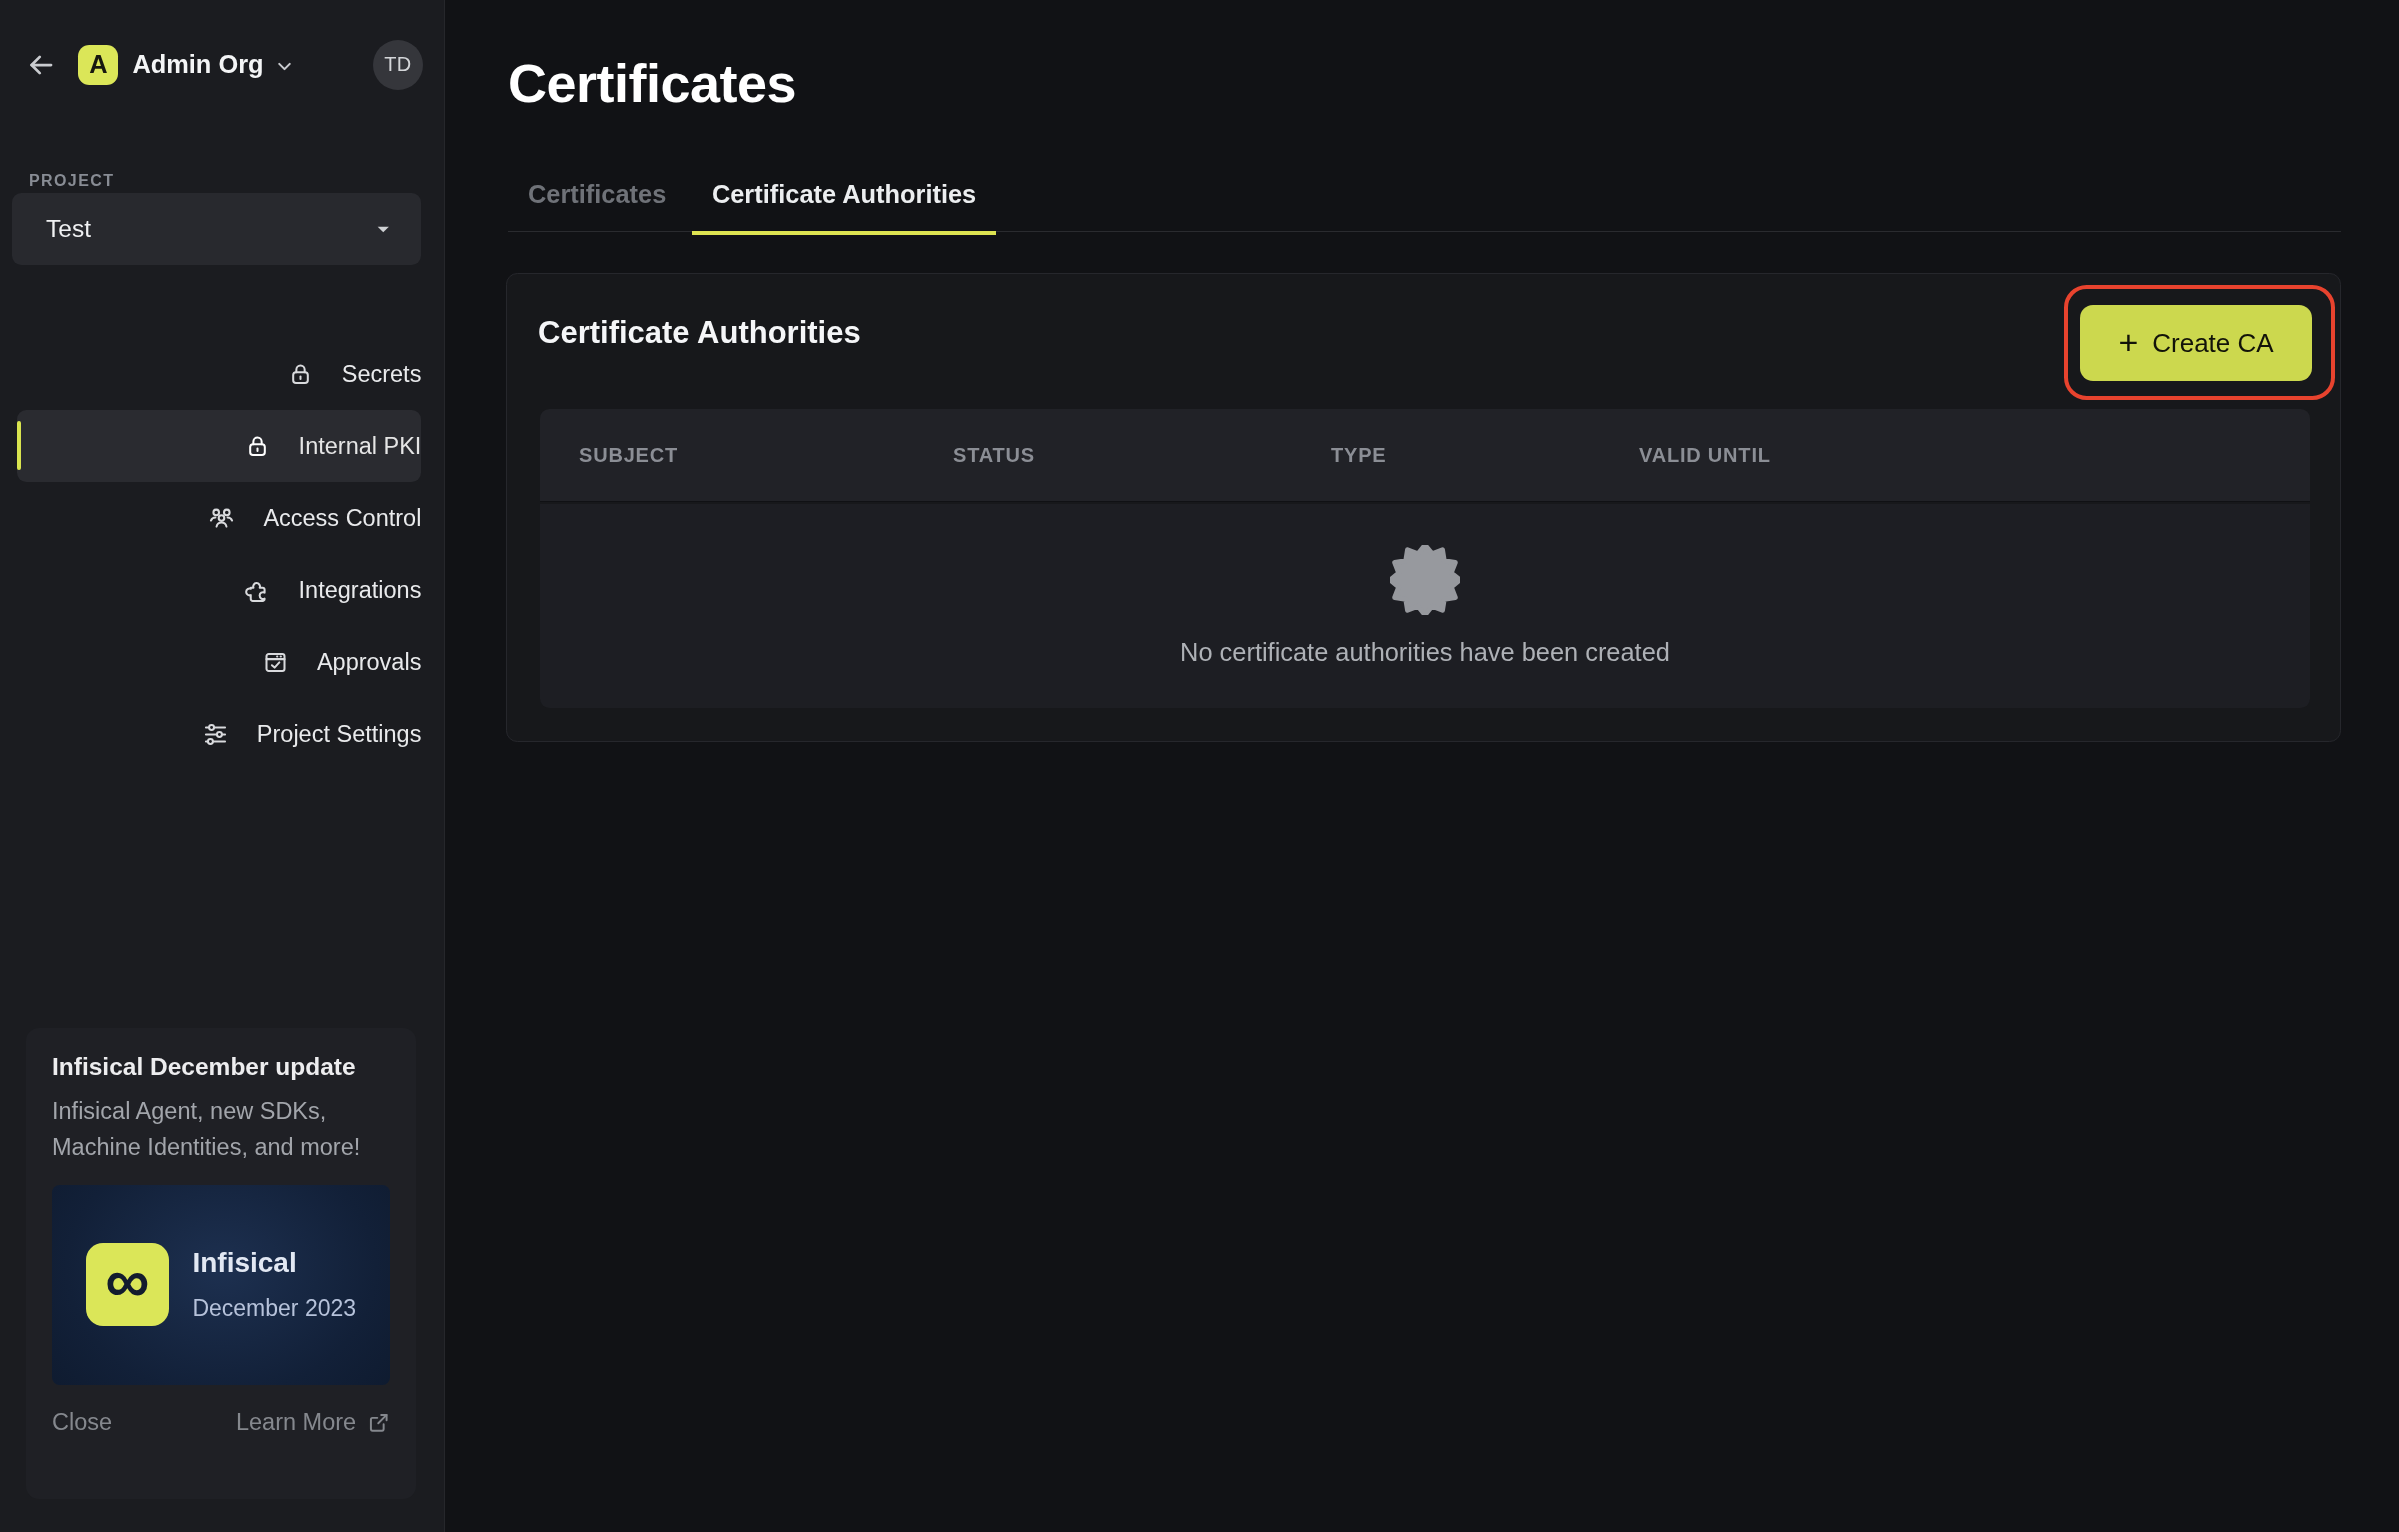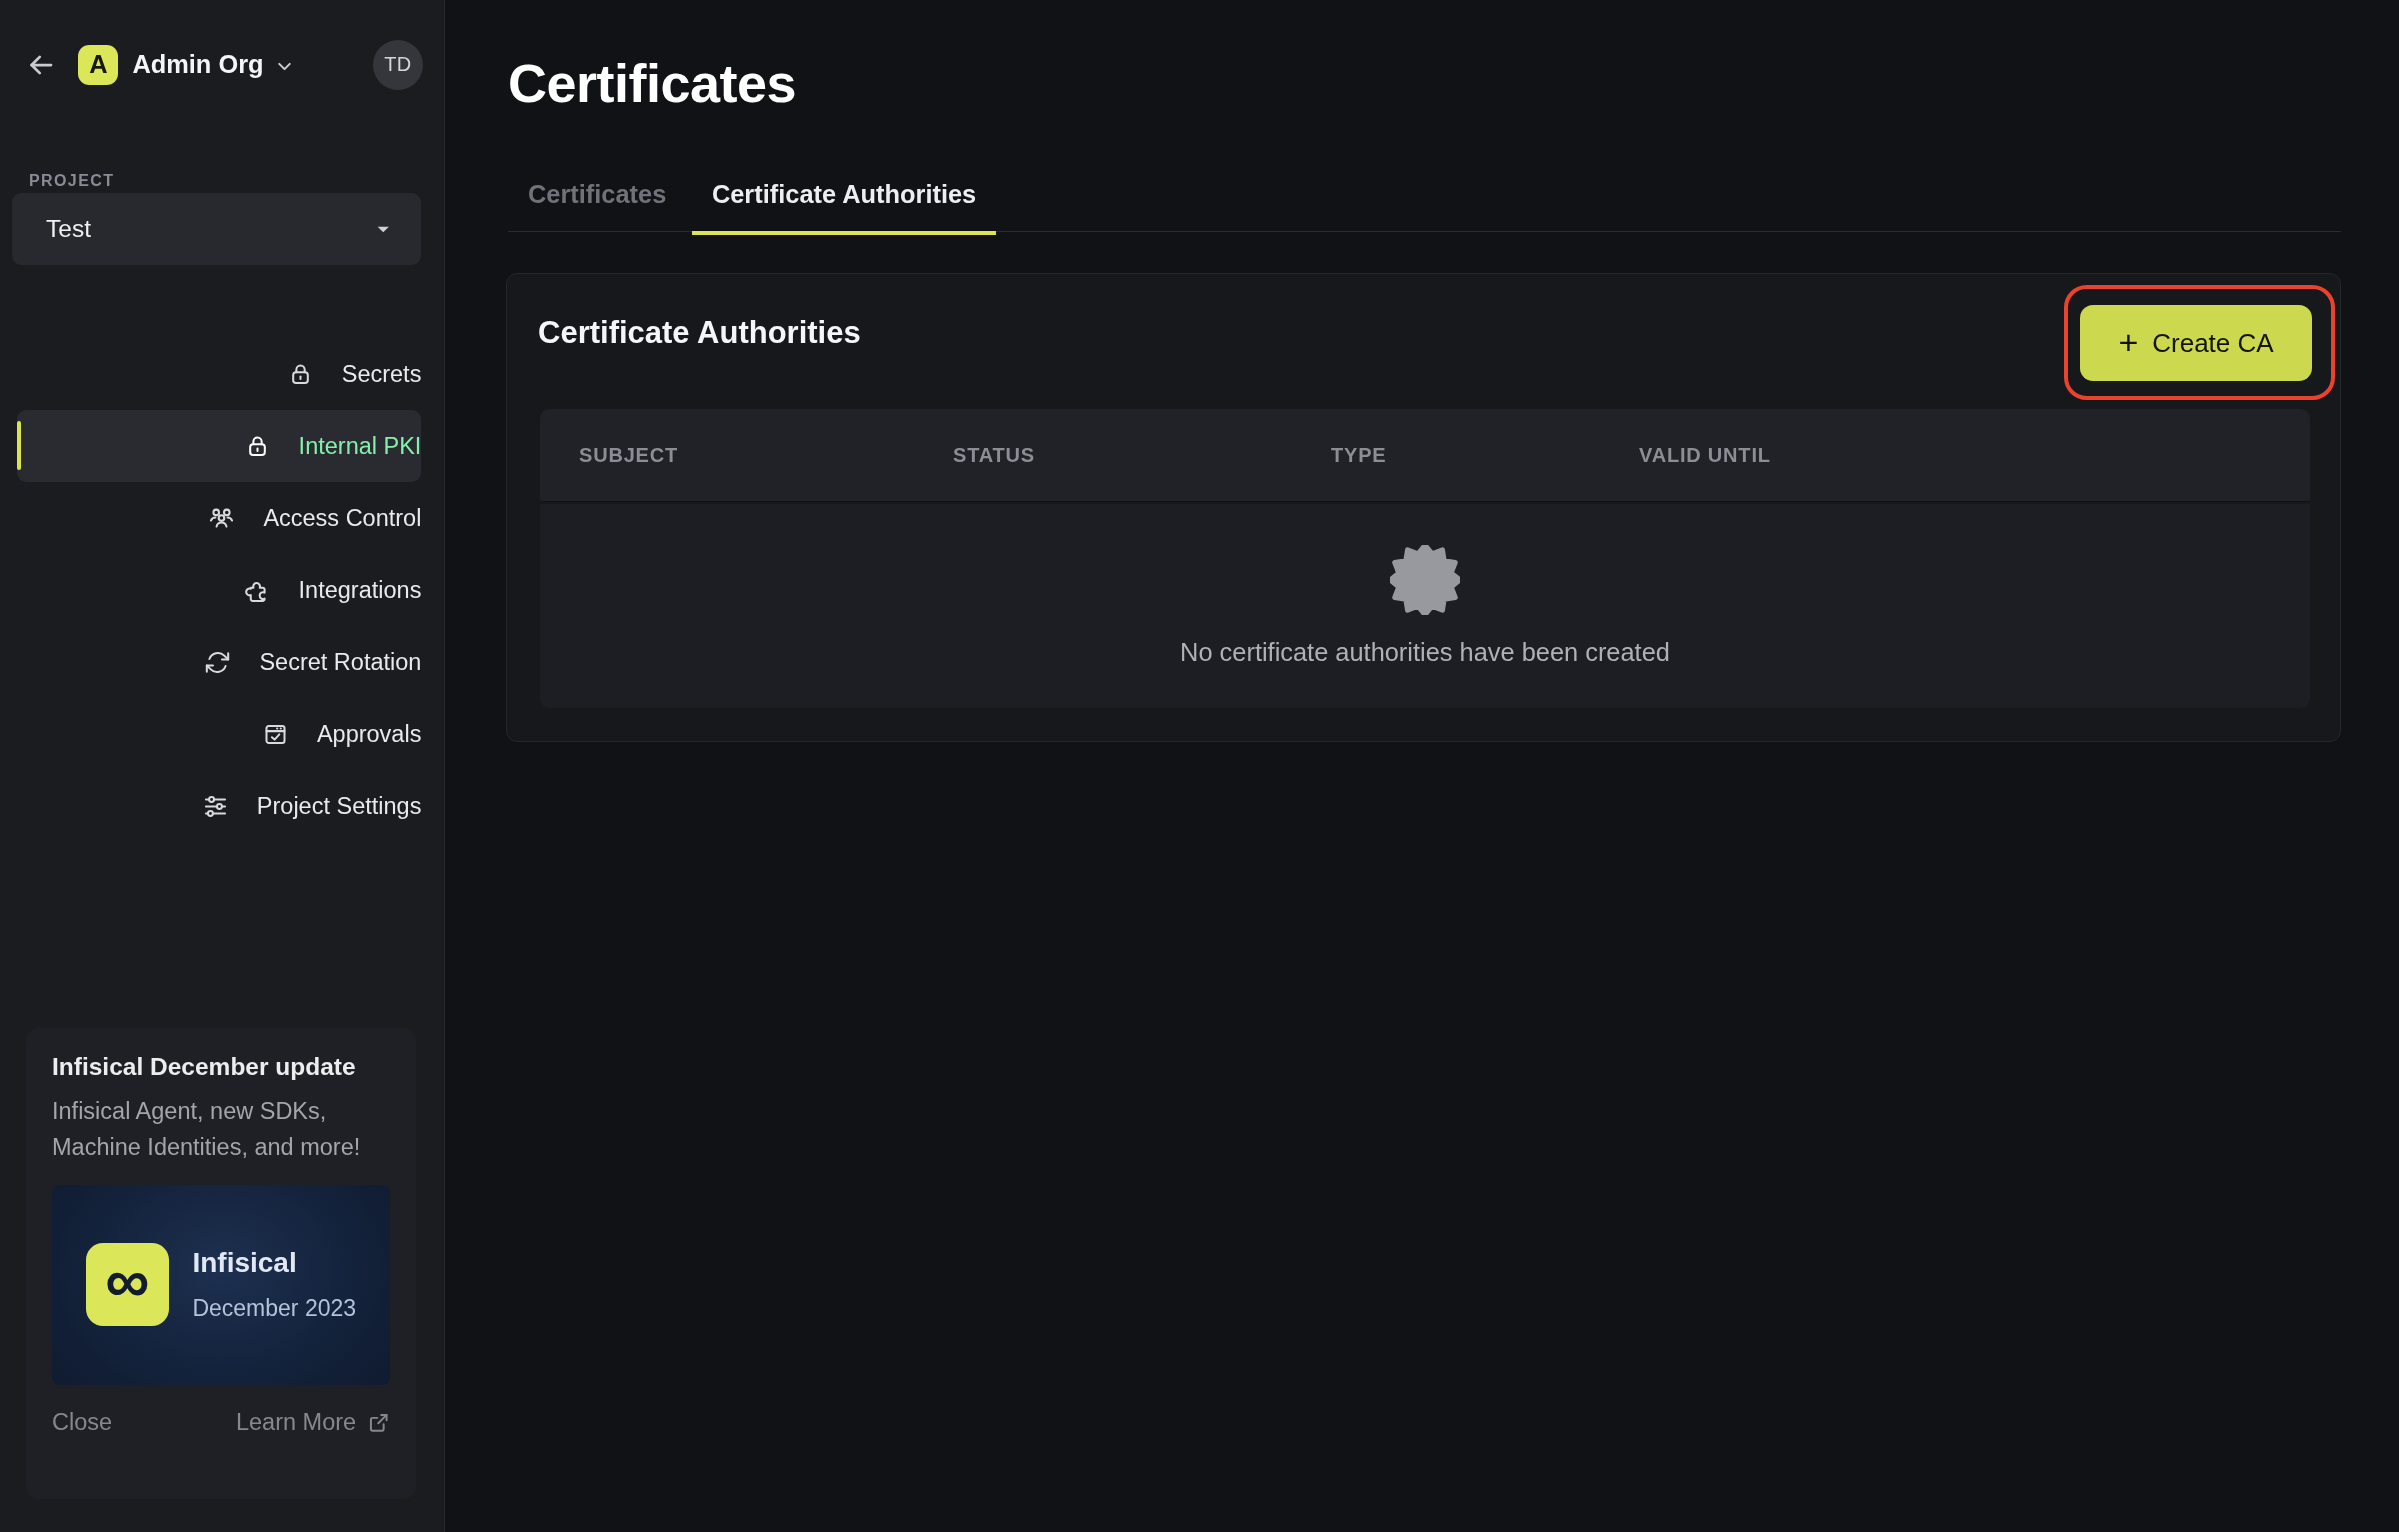--- a/index.html
+++ b/index.html
@@ -50,21 +50,21 @@
   .project-select .value { font-size:24.5px; color:#f0f1f3; }
   .select-caret { margin-left:auto; }
 
   .nav { position:absolute; left:17px; right:22.6px; top:338px; }
   .nav-item {
     position:relative; height:72px; border-radius:9.4px;
     display:flex; align-items:center; padding-left:19px; gap:28px;
     color:#e9eaec; cursor:pointer;justify-content:flex-end;
   }
   .nav-item .label { font-size:23.5px; }
-  .nav-item.active { background:#2a2b30; color:#86efac; }
+  .nav-item.active { background:#2a2b30; color:#e5e5e5; }
   .nav-item.active .active-bar {
     position:absolute; left:0; top:11.3px; width:3.8px; height:49px;
     background:#d9e44f; border-radius:1.9px;
   }
   .nav-icon { width:27px; height:27px; flex:0 0 27px; }
 
   
   .update-card {
     position:absolute; left:26px; width:390px; top:1028px; height:471px;
     background:#1f2025; border-radius:13px; padding:24.5px 26px;
@@ -226,31 +226,20 @@
 
     <div class="nav-item">
       <span class="nav-icon">
         <svg viewBox="0 0 24 24" fill="none" stroke="#d9dadd" stroke-width="1.8" stroke-linecap="round" stroke-linejoin="round">
           <path d="M6 9.5 h2.4 a3 3 0 1 1 5.6 0 H16.5 a1.8 1.8 0 0 1 1.8 1.8 v2.6 a3 3 0 1 0 0 5.3 v0.3 a1.8 1.8 0 0 1 -1.8 1.8 H7.8 A1.8 1.8 0 0 1 6 19.5 v-3.4 a3 3 0 1 1 0 -5.6 z"></path>
         </svg>
       </span>
       <span class="label">Integrations</span>
     </div>
 
-    <div class="nav-item">
-      <span class="nav-icon">
-        <svg viewBox="0 0 24 24" fill="none" stroke="#d9dadd" stroke-width="1.8" stroke-linecap="round" stroke-linejoin="round">
-          <polyline points="21.5 3.8 21.5 9.3 16 9.3"></polyline>
-          <polyline points="2.5 20.2 2.5 14.7 8 14.7"></polyline>
-          <path d="M4.8 8.9 a8 8 0 0 1 13.2 -3 L21.5 9.3"></path>
-          <path d="M2.5 14.7 l3.5 3.4 a8 8 0 0 0 13.2 -3"></path>
-        </svg>
-      </span>
-      <span class="label">Secret Rotation</span>
-    </div>
 
     <div class="nav-item">
       <span class="nav-icon">
         <svg viewBox="0 0 24 24" fill="none" stroke="#d9dadd" stroke-width="1.8" stroke-linecap="round" stroke-linejoin="round">
           <rect x="4" y="4.5" width="16" height="15" rx="2"></rect>
           <line x1="4" y1="9" x2="20" y2="9"></line>
           <line x1="13.4" y1="6.7" x2="13.6" y2="6.7"></line>
           <line x1="16.6" y1="6.7" x2="16.8" y2="6.7"></line>
           <polyline points="8.8 14.4 11.2 16.5 15.4 11.9"></polyline>
         </svg>

